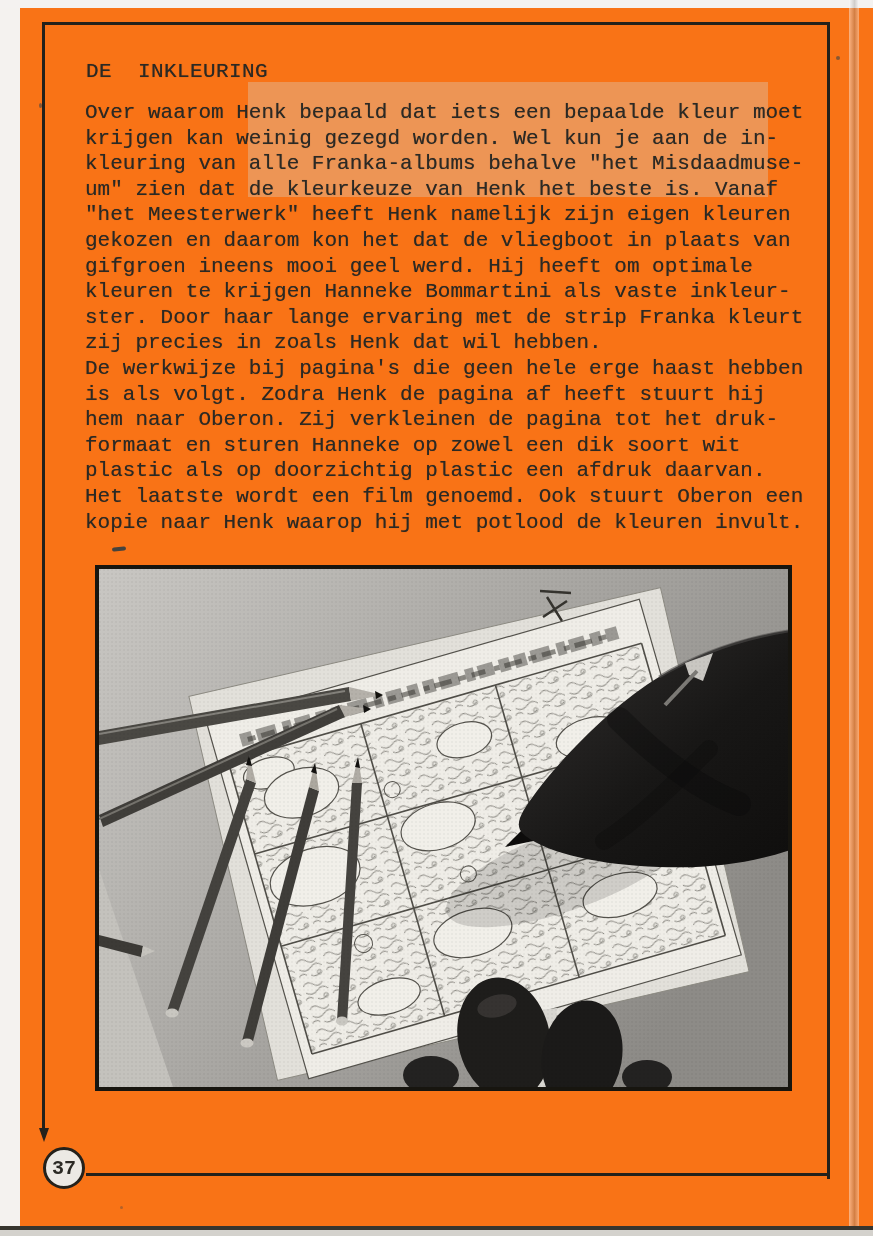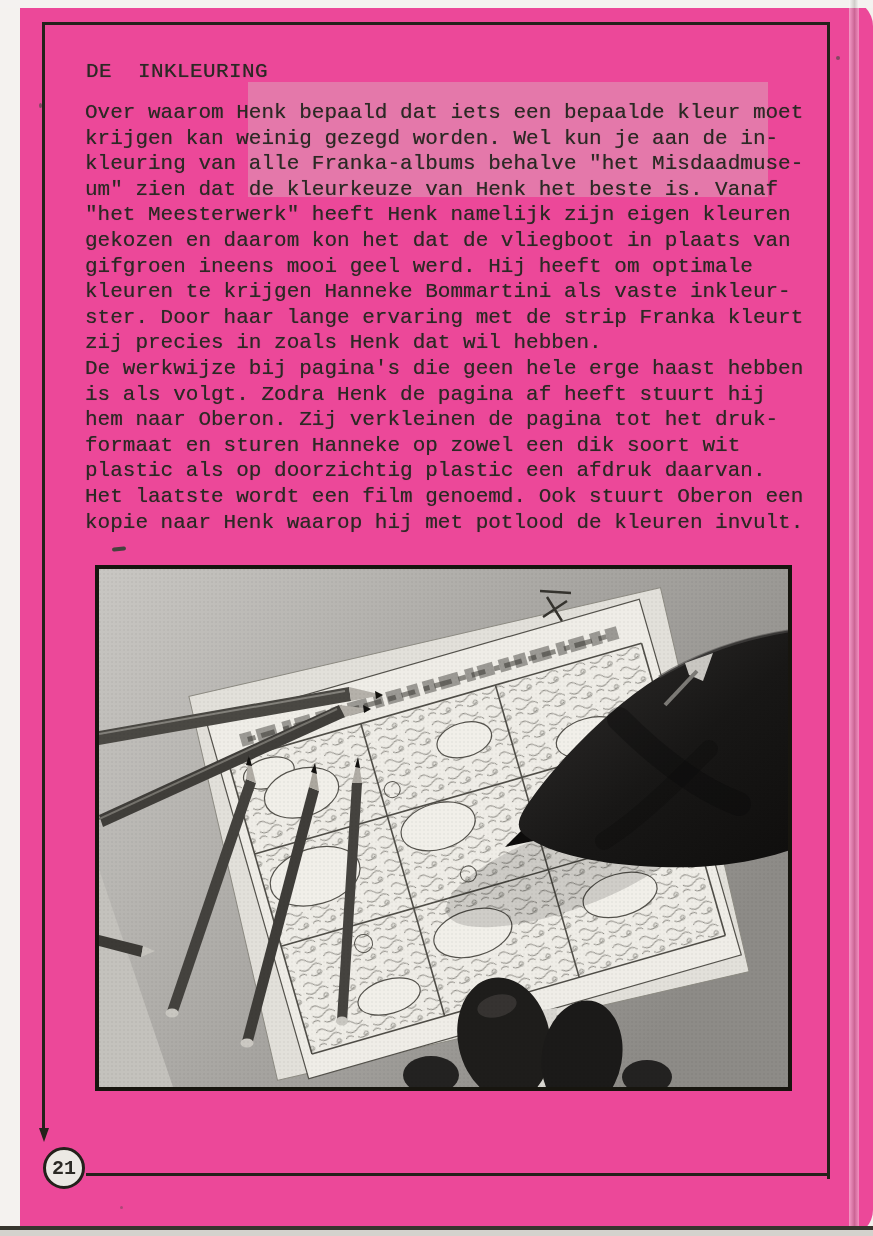--- a/index.html
+++ b/index.html
@@ -4,21 +4,21 @@
 <style>
   * { margin:0; padding:0; box-sizing:border-box; }
   html,body { width:873px; height:1236px; }
   body {
     position:relative;
     font-family:"Liberation Mono","DejaVu Sans Mono",monospace;
     background:#f3f1ed;
     overflow:hidden;
     color:#2b2924;
   }
-  .scan { position:absolute; inset:0; background:#ec4899;border-radius:26px; }
+  .scan { position:absolute; inset:0; background:#f97316; }
   .margin-left  { position:absolute; left:0; top:0; width:20px; height:100%; background:#f4f2ef; }
   .margin-top   { position:absolute; left:0; top:0; width:100%; height:8px; background:#f4f2f0; }
 
   
   .frame-top    { position:absolute; left:42px;  top:22px;   width:788px; height:3px;  background:#24211b; }
   .frame-left   { position:absolute; left:42px;  top:22px;   width:3px;   height:1108px; background:#24211b; }
   .frame-left-tip { position:absolute; left:39px; top:1128px; width:0; height:0;
     border-left:5px solid transparent; border-right:5px solid transparent; border-top:14px solid #24211b; }
   .frame-right  { position:absolute; left:827px; top:22px;   width:3px;   height:1157px; background:#24211b; }
   .bottom-rule  { position:absolute; left:86px;  top:1173px; width:744px; height:3px;  background:#24211b; }
@@ -225,21 +225,21 @@
         <ellipse cx="548" cy="508" rx="25" ry="17" fill="#232221"></ellipse>
         <ellipse cx="398" cy="437" rx="20" ry="11" transform="rotate(-14 398 437)" fill="#3c3a37" opacity="0.8"></ellipse>
       </g>
 
       <rect x="0" y="0" width="689" height="518" fill="url(#dots)" opacity="0.5"></rect>
     </svg>
   </figure>
 
 
   <div class="pagenum">
-    <span>21</span>
+    <span>37</span>
   </div>
   <div class="bottom-rule"></div>
 
   <div class="crease"></div>
   <div class="scan-bottom-dark"></div>
   <div class="scan-bottom-lt"></div>
 
   <div class="speck s1"></div>
   <div class="speck s2"></div>
   <div class="speck s3"></div>

